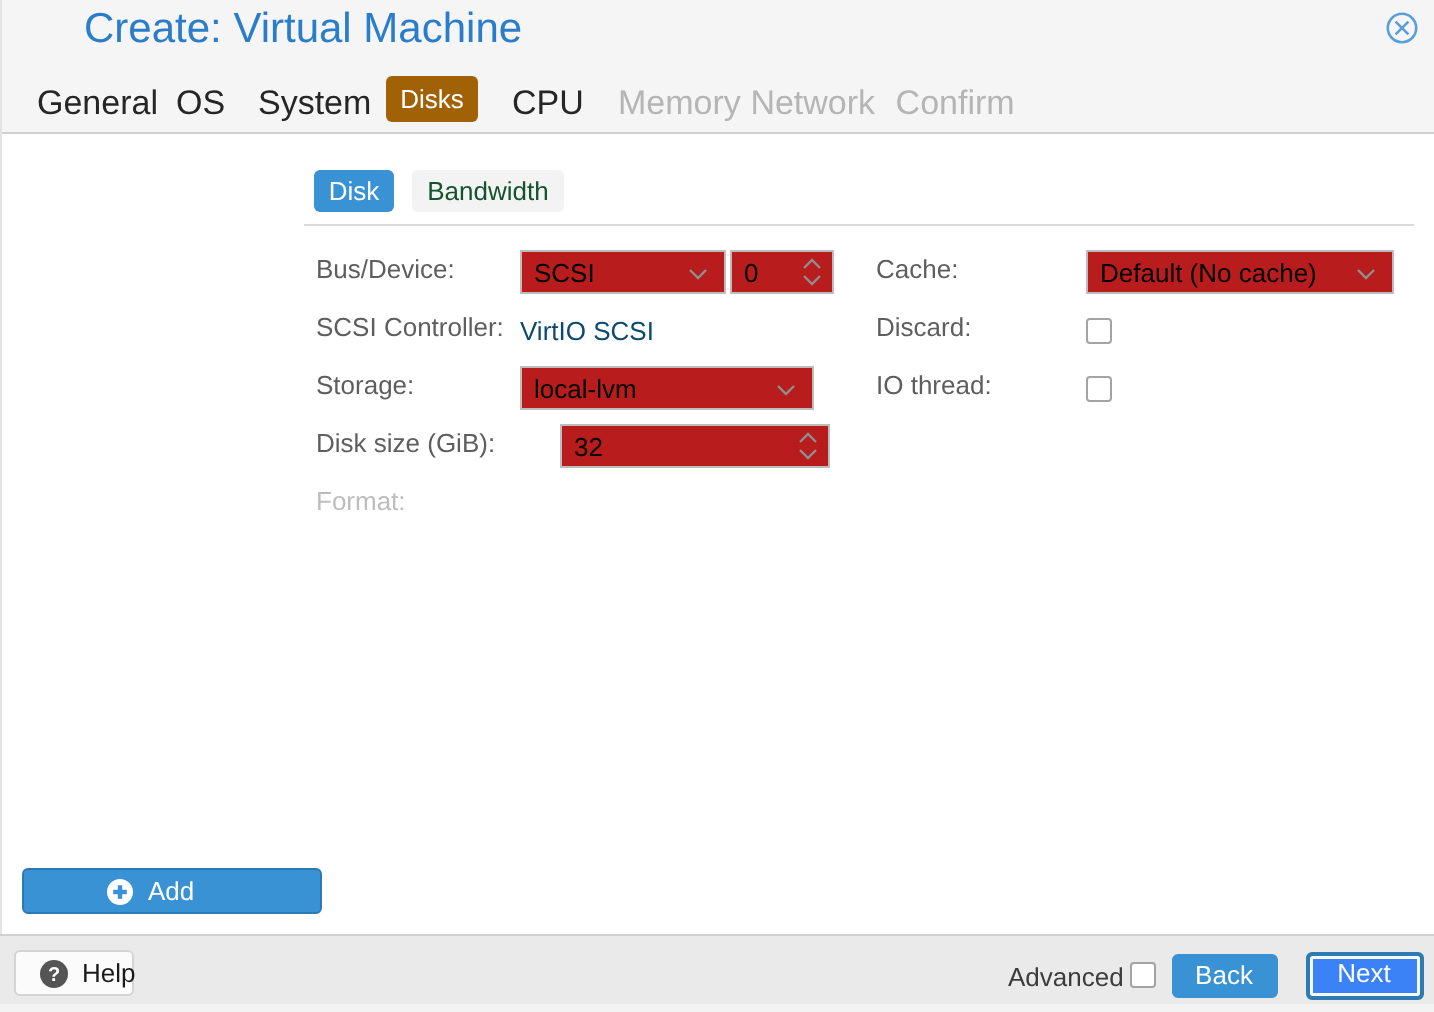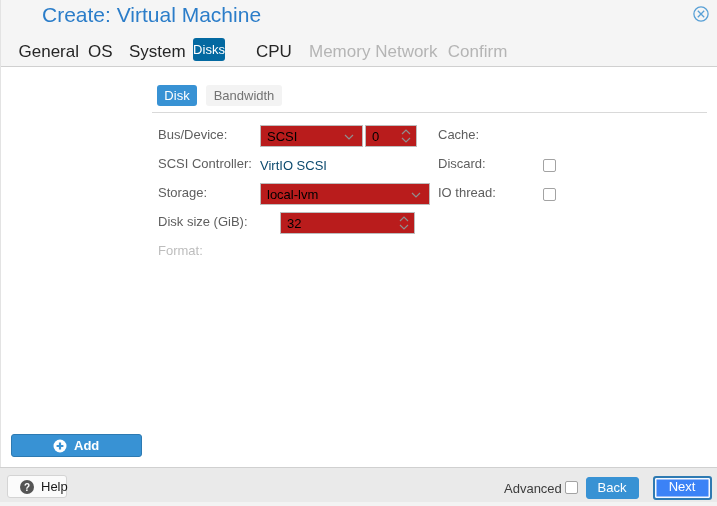--- a/index.html
+++ b/index.html
@@ -6,39 +6,39 @@
   html,body { width:717px; height:506px; background:#fff; }
   body { font-family:"Liberation Sans", sans-serif; font-size:13px; color:#000; }
   #win { position:relative; width:717px; height:506px; background:#fff; overflow:hidden; }
   .abs { position:absolute; }
 
   
   #topstrip { left:0; top:0; width:717px; height:67px; background:#f5f5f5; border-bottom:1px solid #d0d0d0; }
   #title { left:7px; top:3px; font-size:21px; color:#2b7dc9;margin-left:35px; }
   .tab { top:42px; font-size:17px; color:#262626; }
   .tab.dis { color:#b5b5b5; }
-  #tab-active { left:193px; top:38px; width:32px; height:23px; background:#0369a1; border-radius:3px; color:#fff; text-align:center; line-height:23px; font-size:13px; }
+  #tab-active { left:193px; top:38px; width:46px; height:23px; background:#a16207; border-radius:3px; color:#fff; text-align:center; line-height:23px; font-size:13px; }
 
   
   #closex { left:693px; top:6px; }
 
   
   #lpanel { left:11px; top:78px; width:131px; height:349px; background:#fff; border:1px solid #d0d0d0; }
   #lrow { left:0px; top:0px; width:129px; height:26px; background:#c3dcf2; }
   #lrow span { position:absolute; left:10px; top:6px; color:#1a1a1a; }
   #trash { left:107px; top:5px; }
 
   
-  #addbtn { left:11px; top:434px; width:131px; height:23px; background:#3892d4; border:1px solid #2d7ab2; border-radius:3px;font-weight:bold; }
+  #addbtn { left:11px; top:434px; width:150px; height:23px; background:#3892d4; border:1px solid #2d7ab2; border-radius:3px; }
   #addbtn .txt { position:absolute; left:62px; top:3px; color:#fff; font-size:13px; }
   #addbtn svg { position:absolute; left:41px; top:4px; }
 
   
   #subtab-disk { left:157px; top:84.5px; width:40px; height:21.5px; background:#3892d4; border-radius:3px; color:#fff; text-align:center; line-height:21px; }
-  #subtab-bw { left:206px; top:84.5px; width:76px; height:21.5px; background:#f3f3f3; border-radius:3px; color:#737373; text-align:center; line-height:21px; }
+  #subtab-bw { left:206px; top:84.5px; width:76px; height:21.5px; background:#f3f3f3; border-radius:3px; color:#14532d; text-align:center; line-height:21px; }
   #subline { left:152px; top:112px; width:555px; height:1px; background:#d9d9d9; }
 
   
   .lbl { color:#5e5e5e; font-size:13px; }
   .fld { background:#b91c1c; border:1px solid #bdbdbd; }
   .fld .val { position:absolute; left:6px; top:3px; color:#000; }
   .chev { position:absolute; }
   .cb { background:#fff; border:1px solid #a3a3a3; border-radius:2px; width:13px; height:13px; }
 
   
@@ -91,28 +91,34 @@
       </svg>
   </div>
   <div class="abs fld" style="left:365px; top:125px; width:52px; height:22px;">
     <span class="val">0</span>
     <svg class="chev" style="right:5px; top:3px;" width="10" height="14" viewBox="0 0 10 14">
       <path d="M1 5 L5 1 L9 5" fill="none" stroke="#8f8f8f" stroke-width="1.2"></path>
       <path d="M1 9 L5 13 L9 9" fill="none" stroke="#8f8f8f" stroke-width="1.2"></path>
     </svg>
   </div>
   <div class="abs lbl" style="left:438px; top:127px;">Cache:</div>
+  <div class="abs fld" style="left:543px; top:125px; width:154px; height:22px;">
+    <span class="val">Default (No cache)</span>
+    <svg class="chev" style="right:8px; top:8px;" width="10" height="6" viewBox="0 0 10 6">
+        <path d="M1 1 L5 5 L9 1" fill="none" stroke="#8f8f8f" stroke-width="1.2"></path>
+      </svg>
+  </div>
 
   <div class="abs lbl" style="left:158px; top:156px;">SCSI Controller:</div>
   <div class="abs" style="left:260px; top:158px; color:#0c4a6e;">VirtIO SCSI</div>
   <div class="abs lbl" style="left:438px; top:156px;">Discard:</div>
   <div class="abs cb" style="left:543px; top:159px;"></div>
 
   <div class="abs lbl" style="left:158px; top:185px;">Storage:</div>
-  <div class="abs fld" style="left:260px; top:183px; width:170px; height:22px;">
+  <div class="abs fld" style="left:260px; top:183px; width:147px; height:22px;">
     <span class="val">local-lvm</span>
     <svg class="chev" style="right:8px; top:8px;" width="10" height="6" viewBox="0 0 10 6">
         <path d="M1 1 L5 5 L9 1" fill="none" stroke="#8f8f8f" stroke-width="1.2"></path>
       </svg>
   </div>
   <div class="abs lbl" style="left:438px; top:185px;">IO thread:</div>
   <div class="abs cb" style="left:543px; top:188px;"></div>
 
   <div class="abs lbl" style="left:158px; top:214px;">Disk size (GiB):</div>
   <div class="abs fld" style="left:260px; top:212px; width:135px; height:22px;margin-left:20px;">

